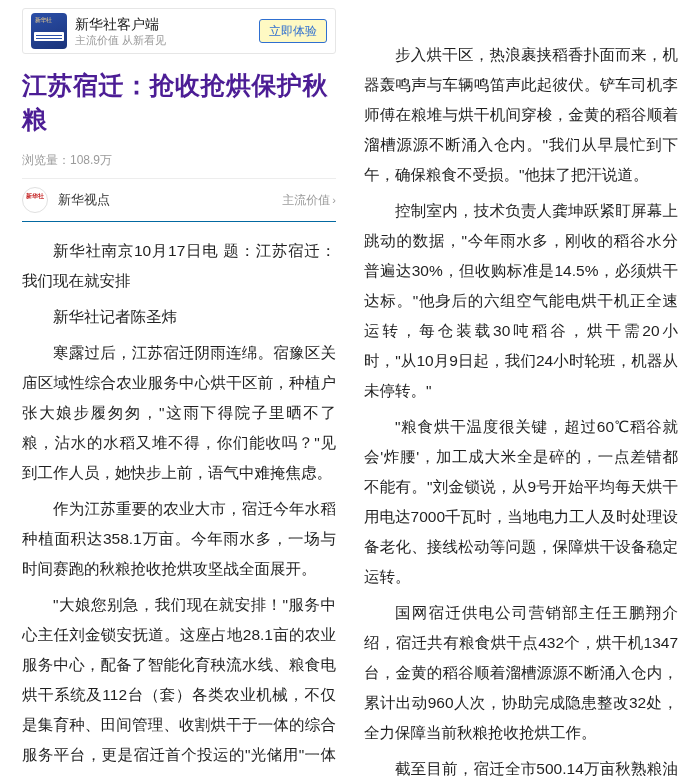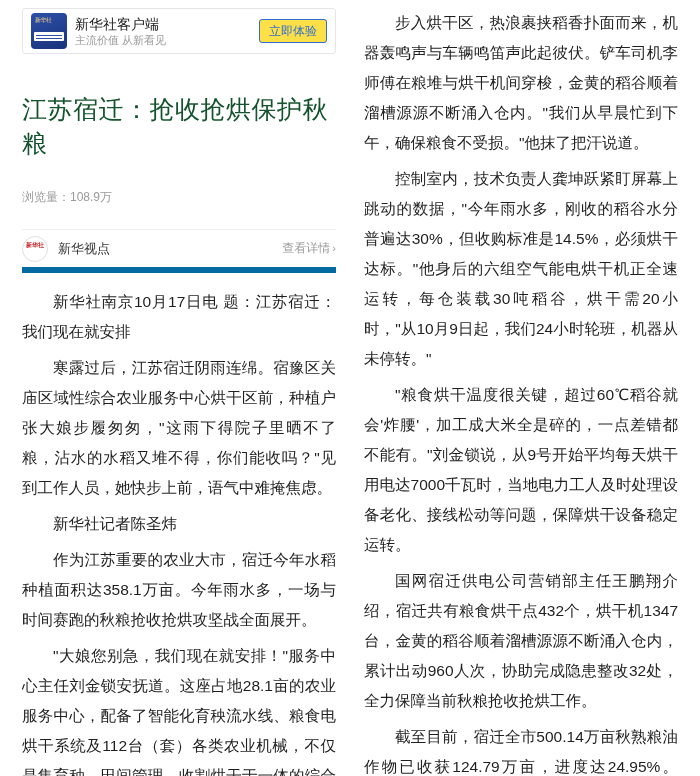--- a/index.html
+++ b/index.html
@@ -83,56 +83,56 @@
   .promo-sub {
     font-size: 11px;
     color: #9a9a9a;
     line-height: 15px;
     white-space: nowrap;
   }
   .promo-btn {
     flex: 0 0 auto;
     border: 1px solid #2f6fd0;
     color: #2f6fd0;
-    background: #fde047;
+    background: #fef9c3;
     font-size: 12px;
     border-radius: 3px;
     padding: 5px 9px;
     line-height: 12px;
     cursor: pointer;
     white-space: nowrap;
   }
 
   
   h1.headline {
     font-size: 25px;
     line-height: 34px;
-    font-weight: normal;
-    color: #14532d;
-    margin: 38px 0 0 0;
+    font-weight: bold;
+    color: #4c1d95;
+    margin: 14px 0 0 0;
     letter-spacing: 0.5px;
   }
 
   
   .meta {
     margin-top: 14px;
     font-size: 12px;
     color: #9b9b9b;
     line-height: 20px;
     position: relative;
   }
   .meta-row { display: flex; justify-content: space-between; align-items: baseline; }
   .meta-left { white-space: nowrap; }
-  .meta-right { white-space: nowrap; font-size: 12px; color: #9b9b9b; margin-top: 13px; }
+  .meta-right { white-space: nowrap; font-size: 12px; color: #9b9b9b; }
 
   
   .source-card {
-    margin-top: 22px;
+    margin-top: 8px;
     border-top: 1px solid #ededed;
-    border-bottom: 6px solid #0369a1;
+    border-bottom: 1px solid #0369a1;
     height: 44px;
     display: flex;
     align-items: center;
     gap: 10px;
   }
   .src-logo {
     width: 26px; height: 26px;
     border-radius: 50%;
     background: #ffffff;
     border: 1px solid #e0e0e0;
@@ -169,21 +169,21 @@
     font-size: 15.5px;
     line-height: 30px;
     color: #1f1f1f;
     margin: 0 0 6px 0;
     text-align: justify;
     text-indent: 2em;
     font-family: "Liberation Sans", sans-serif;
   }
   .body { margin-top: 14px; }
   .col-right .body { margin-top: 0; }
-  .col-right .body p:first-child { text-indent: 2em; }
+  .col-right .body p:first-child { text-indent: 2em; margin-top: 32px; }
 </style>
 </head>
 <body>
 
 <div class="page">
 
   <div class="col col-left">
 
     <div class="promo">
       <div class="promo-logo">
@@ -204,28 +204,28 @@
         <span class="meta-right">浏览量：108.9万</span>
       </div>
     </div>
 
     <div class="source-card">
       <div class="src-logo">
         <span>新华社</span>
       </div>
       <div class="src-name">新华视点</div>
       <div class="src-more">
-        <span>查看详情</span><span class="chev">›</span>
+        <span>主流价值</span><span class="chev">›</span>
       </div>
     </div>
 
     <div class="body">
       <p>新华社南京10月17日电 题：江苏宿迁：我们现在就安排</p>
+      <p>新华社记者陈圣炜</p>
       <p>寒露过后，江苏宿迁阴雨连绵。宿豫区关庙区域性综合农业服务中心烘干区前，种植户张大娘步履匆匆，"这雨下得院子里晒不了粮，沾水的水稻又堆不得，你们能收吗？"见到工作人员，她快步上前，语气中难掩焦虑。</p>
-      <p>新华社记者陈圣炜</p>
       <p>作为江苏重要的农业大市，宿迁今年水稻种植面积达358.1万亩。今年雨水多，一场与时间赛跑的秋粮抢收抢烘攻坚战全面展开。</p>
       <p>"大娘您别急，我们现在就安排！"服务中心主任刘金锁安抚道。这座占地28.1亩的农业服务中心，配备了智能化育秧流水线、粮食电烘干系统及112台（套）各类农业机械，不仅是集育种、田间管理、收割烘干于一体的综合服务平台，更是宿迁首个投运的"光储用"一体化低碳农业园区。</p>
     </div>
 
   </div>
 
   <div class="col col-right">
     <div class="body">
       <p>步入烘干区，热浪裹挟稻香扑面而来，机器轰鸣声与车辆鸣笛声此起彼伏。铲车司机李师傅在粮堆与烘干机间穿梭，金黄的稻谷顺着溜槽源源不断涌入仓内。"我们从早晨忙到下午，确保粮食不受损。"他抹了把汗说道。</p>
       <p>控制室内，技术负责人龚坤跃紧盯屏幕上跳动的数据，"今年雨水多，刚收的稻谷水分普遍达30%，但收购标准是14.5%，必须烘干达标。"他身后的六组空气能电烘干机正全速运转，每仓装载30吨稻谷，烘干需20小时，"从10月9日起，我们24小时轮班，机器从未停转。"</p>

